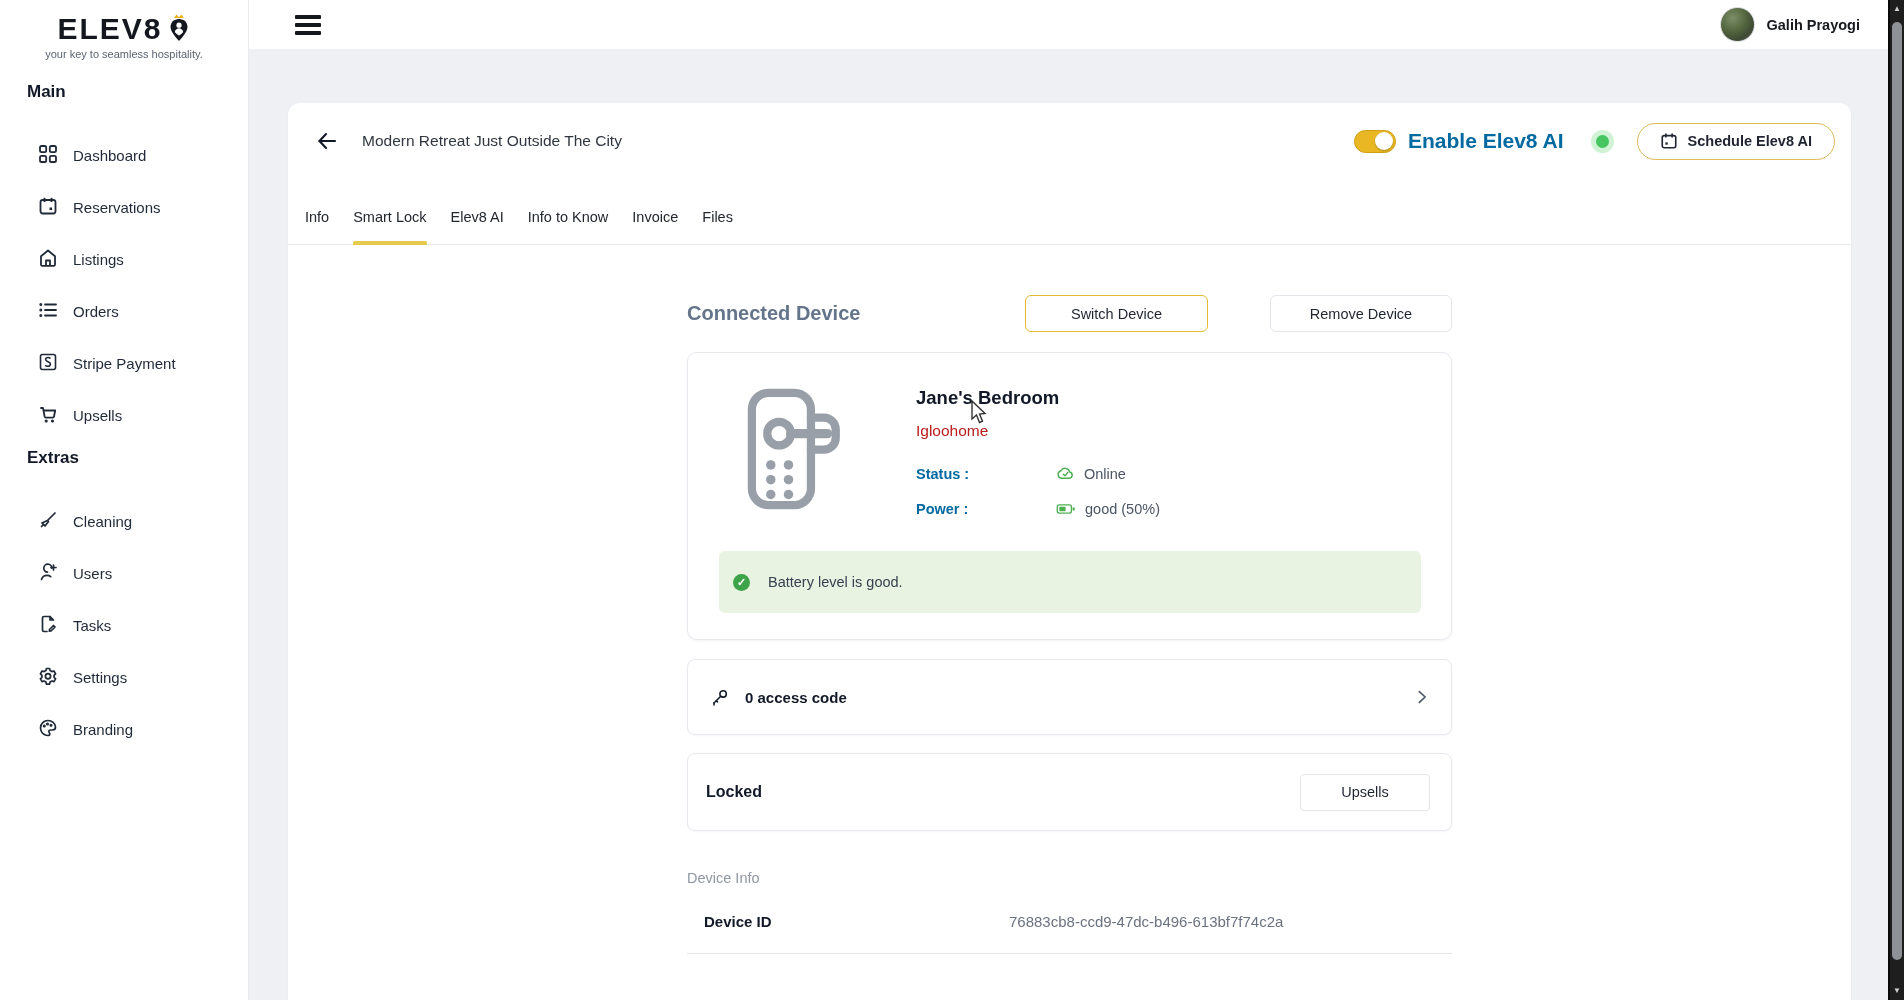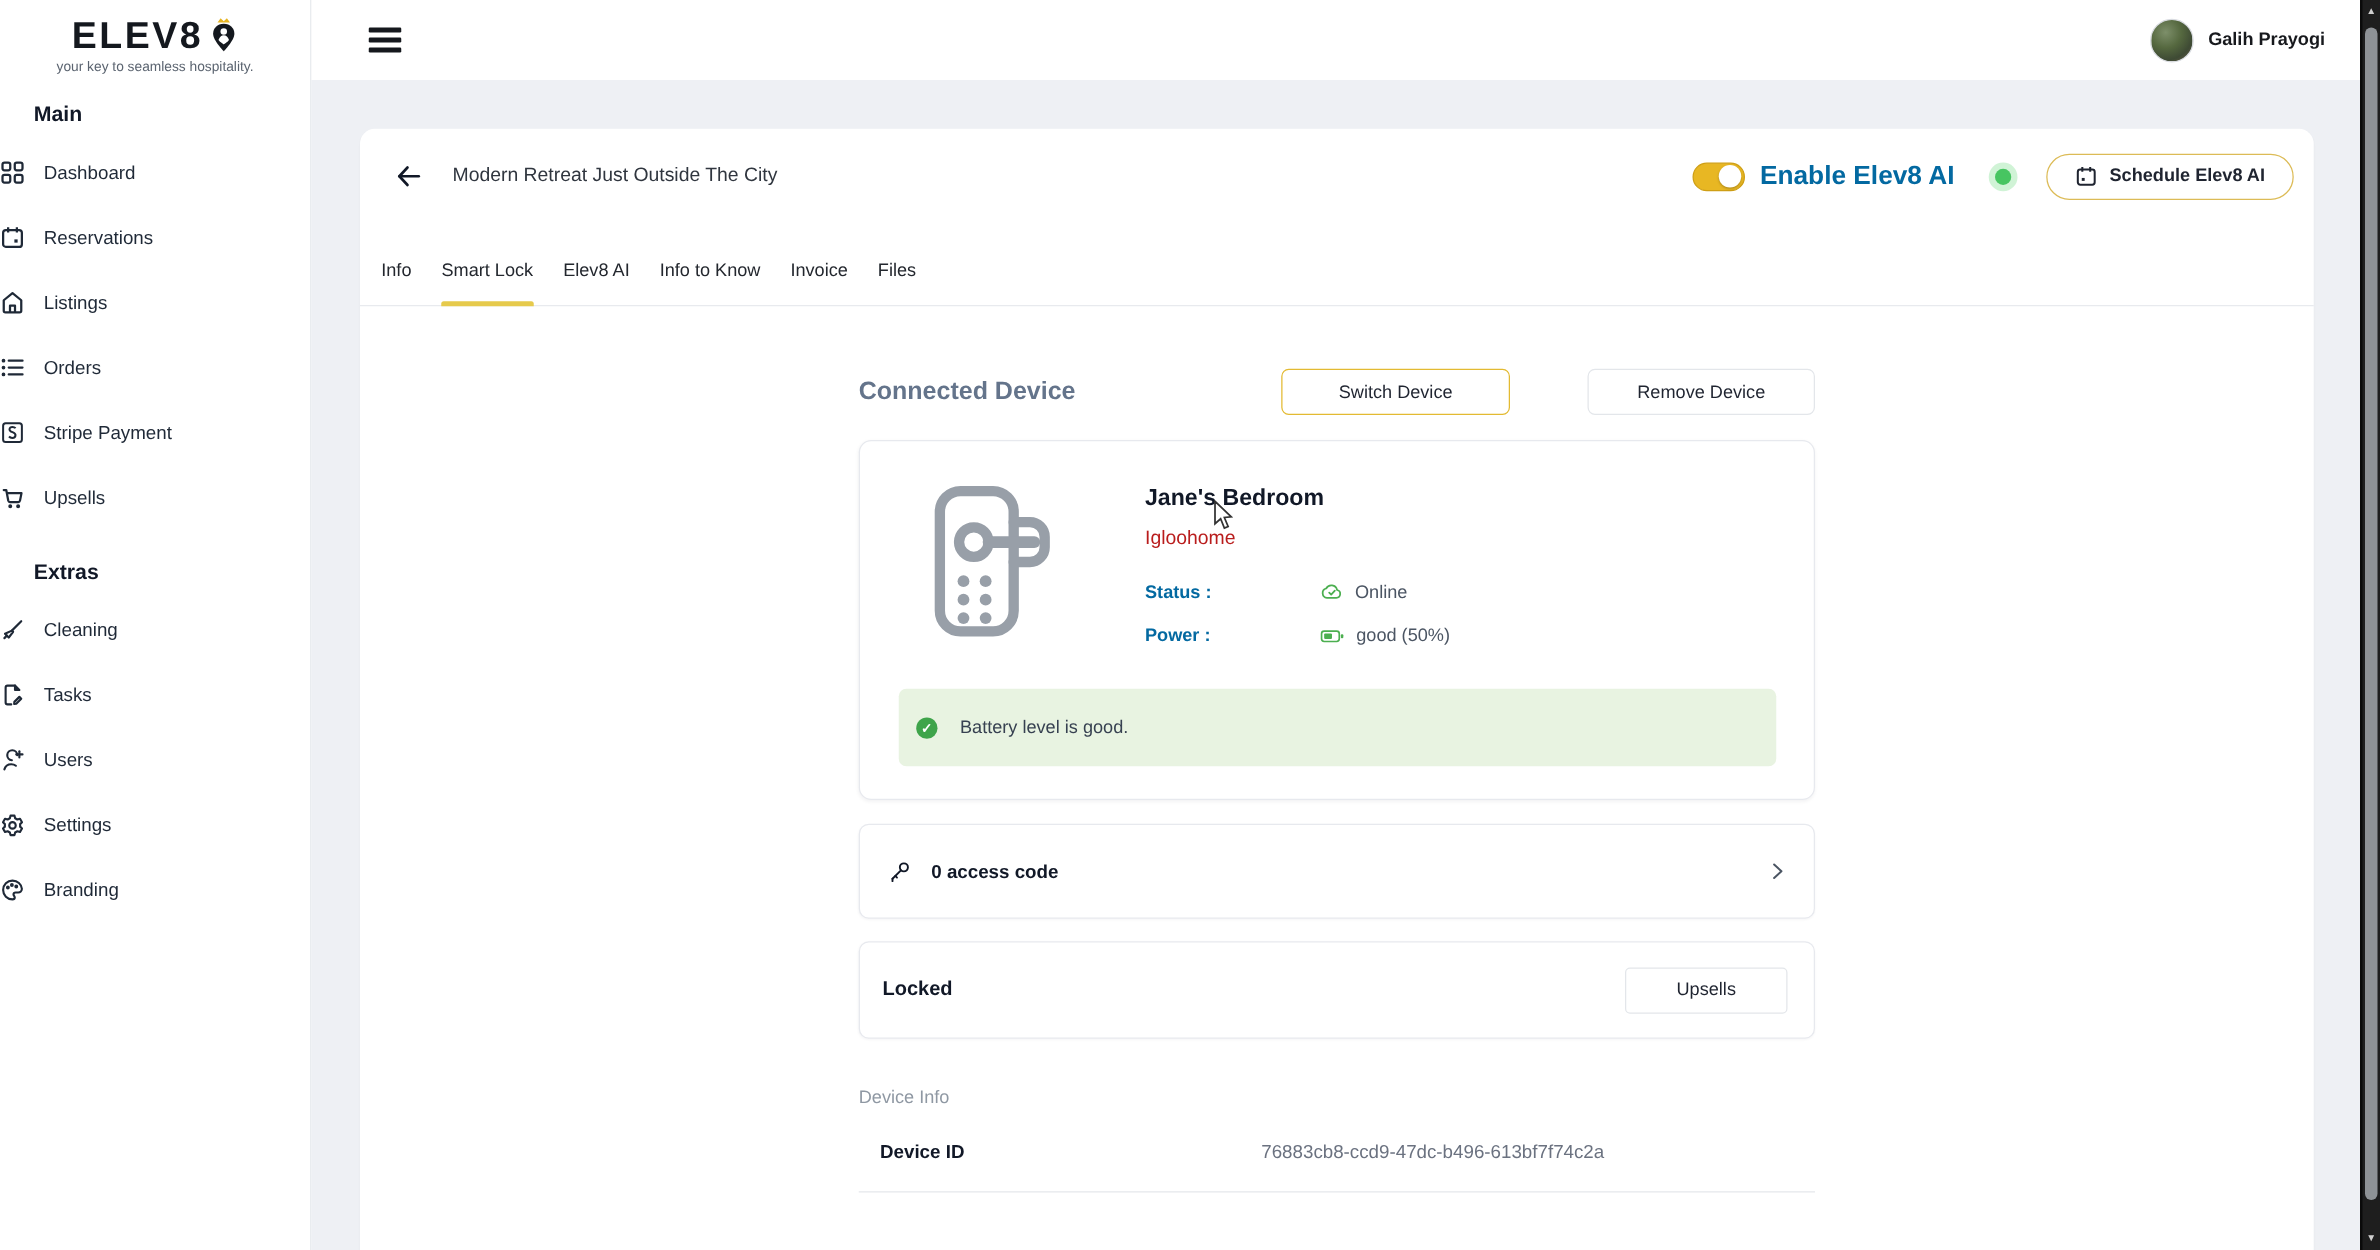--- a/index.html
+++ b/index.html
@@ -8,26 +8,26 @@
 
   
   .sidebar { position:absolute; left:0; top:0; width:249px; height:100%; background:#fff; border-right:1px solid #e9ecef; z-index:5; }
   .logo-wrap { padding-top:12px; text-align:center; }
   .logo-line { display:flex; align-items:flex-start; justify-content:center; gap:4px; }
   .logo-text { font-size:30px; font-weight:700; letter-spacing:2px; color:#14181e; line-height:34px; }
   .logo-pin { width:24px; height:30px; margin-top:0px; }
   .tagline { font-size:11px; color:#5b6470; margin-top:2px; }
   .nav-section-title { font-size:17px; font-weight:700; color:#111827; padding-left:27px; margin-top:22px; }
   .nav-list { list-style:none; margin-top:10px; }
-  .nav-item { height:52px; display:flex; align-items:center; gap:15px; cursor:pointer; }
+  .nav-item { height:52px; display:flex; align-items:flex-end; padding-left:38px; gap:15px; cursor:pointer; }
   .nav-item svg { width:20px; height:20px; flex:0 0 20px; }
   .nav-label { font-size:15px; color:#1f2937; }
 
   
-  .topbar { position:absolute; left:249px; top:0; right:16px; height:64px; background:#fff; display:flex; align-items:center; z-index:4; }
+  .topbar { position:absolute; left:249px; top:0; right:16px; height:49px; background:#fff; display:flex; align-items:center; z-index:4; }
   .hamburger { margin-left:46px; width:26px; height:20px; display:flex; flex-direction:column; justify-content:space-between; cursor:pointer; }
   .hamburger span { display:block; height:4px; background:#15181d; border-radius:1px; }
   .topbar-right { margin-left:auto; margin-right:28px; display:flex; align-items:center; gap:12px; }
   .avatar { width:35px; height:35px; border-radius:50%; background:radial-gradient(circle at 35% 30%, #7d8f6a 0%, #55683f 40%, #3e4a34 70%, #6b5d49 100%); border:1px solid #d8dbe0; }
   .user-name { font-size:14.5px; font-weight:600; color:#17191d; }
 
   
   .content-bg { position:absolute; left:249px; top:64px; right:16px; bottom:0; background:#eef0f4; }
   .content-card { position:absolute; left:39px; top:39px; width:1563px; height:calc(100% - 39px); background:#fff; border-radius:12px 12px 0 0; box-shadow:0 1px 2px rgba(16,24,40,.04); }
 
@@ -162,35 +162,35 @@
   <ul class="nav-list">
     <li class="nav-item">
       <svg viewBox="0 0 20 20" fill="none" stroke="#1f2937" stroke-width="1.7" stroke-linecap="round" stroke-linejoin="round">
           <line x1="17" y1="3" x2="9.5" y2="10.5"></line>
           <path d="M9.5 10.5 L4 13 L7 16 L10.5 11.5 Z"></path>
           <line x1="5.5" y1="14.5" x2="3.5" y2="16.5"></line>
         </svg>
       <span class="nav-label">Cleaning</span>
     </li>
     <li class="nav-item">
-      <svg viewBox="0 0 20 20" fill="none" stroke="#1f2937" stroke-width="1.7" stroke-linecap="round" stroke-linejoin="round">
-          <path d="M12 2.5 H6 A1.5 1.5 0 0 0 4.5 4 V16 A1.5 1.5 0 0 0 6 17.5 H9"></path>
-          <path d="M12 2.5 L15.5 6 H12 Z"></path>
-          <path d="M11.5 15.5 L15.5 11.5 L17 13 L13 17 L11.3 17.2 Z"></path>
-        </svg>
-      <span class="nav-label">Tasks</span>
-    </li>
-    <li class="nav-item">
       <svg viewBox="0 0 20 20" fill="none" stroke="#1f2937" stroke-width="1.7" stroke-linecap="round">
           <path d="M13.8 6.2 A4 4 0 1 0 9.5 10.2"></path>
           <path d="M3.5 17.5 C4.3 14.8 6.4 13.4 9 13.4 C10.4 13.4 11.7 13.8 12.7 14.6"></path>
           <line x1="15.5" y1="3" x2="15.5" y2="8"></line>
           <line x1="13" y1="5.5" x2="18" y2="5.5"></line>
         </svg>
       <span class="nav-label">Users</span>
+    </li>
+    <li class="nav-item">
+      <svg viewBox="0 0 20 20" fill="none" stroke="#1f2937" stroke-width="1.7" stroke-linecap="round" stroke-linejoin="round">
+          <path d="M12 2.5 H6 A1.5 1.5 0 0 0 4.5 4 V16 A1.5 1.5 0 0 0 6 17.5 H9"></path>
+          <path d="M12 2.5 L15.5 6 H12 Z"></path>
+          <path d="M11.5 15.5 L15.5 11.5 L17 13 L13 17 L11.3 17.2 Z"></path>
+        </svg>
+      <span class="nav-label">Tasks</span>
     </li>
     <li class="nav-item">
       <svg viewBox="0 0 20 20" fill="none" stroke="#1f2937" stroke-width="1.7" stroke-linejoin="round">
           <path d="M8.4 2.5 H11.6 L12.1 4.6 L13.9 5.6 L16 5 L17.6 7.8 L16.1 9.3 V11.3 L17.6 12.8 L16 15.6 L13.9 15 L12.1 16 L11.6 18.1 H8.4 L7.9 16 L6.1 15 L4 15.6 L2.4 12.8 L3.9 11.3 V9.3 L2.4 7.8 L4 5 L6.1 5.6 L7.9 4.6 Z"></path>
           <circle cx="10" cy="10.3" r="2.6"></circle>
         </svg>
       <span class="nav-label">Settings</span>
     </li>
     <li class="nav-item">
       <svg viewBox="0 0 20 20" fill="none" stroke="#1f2937" stroke-width="1.7">

